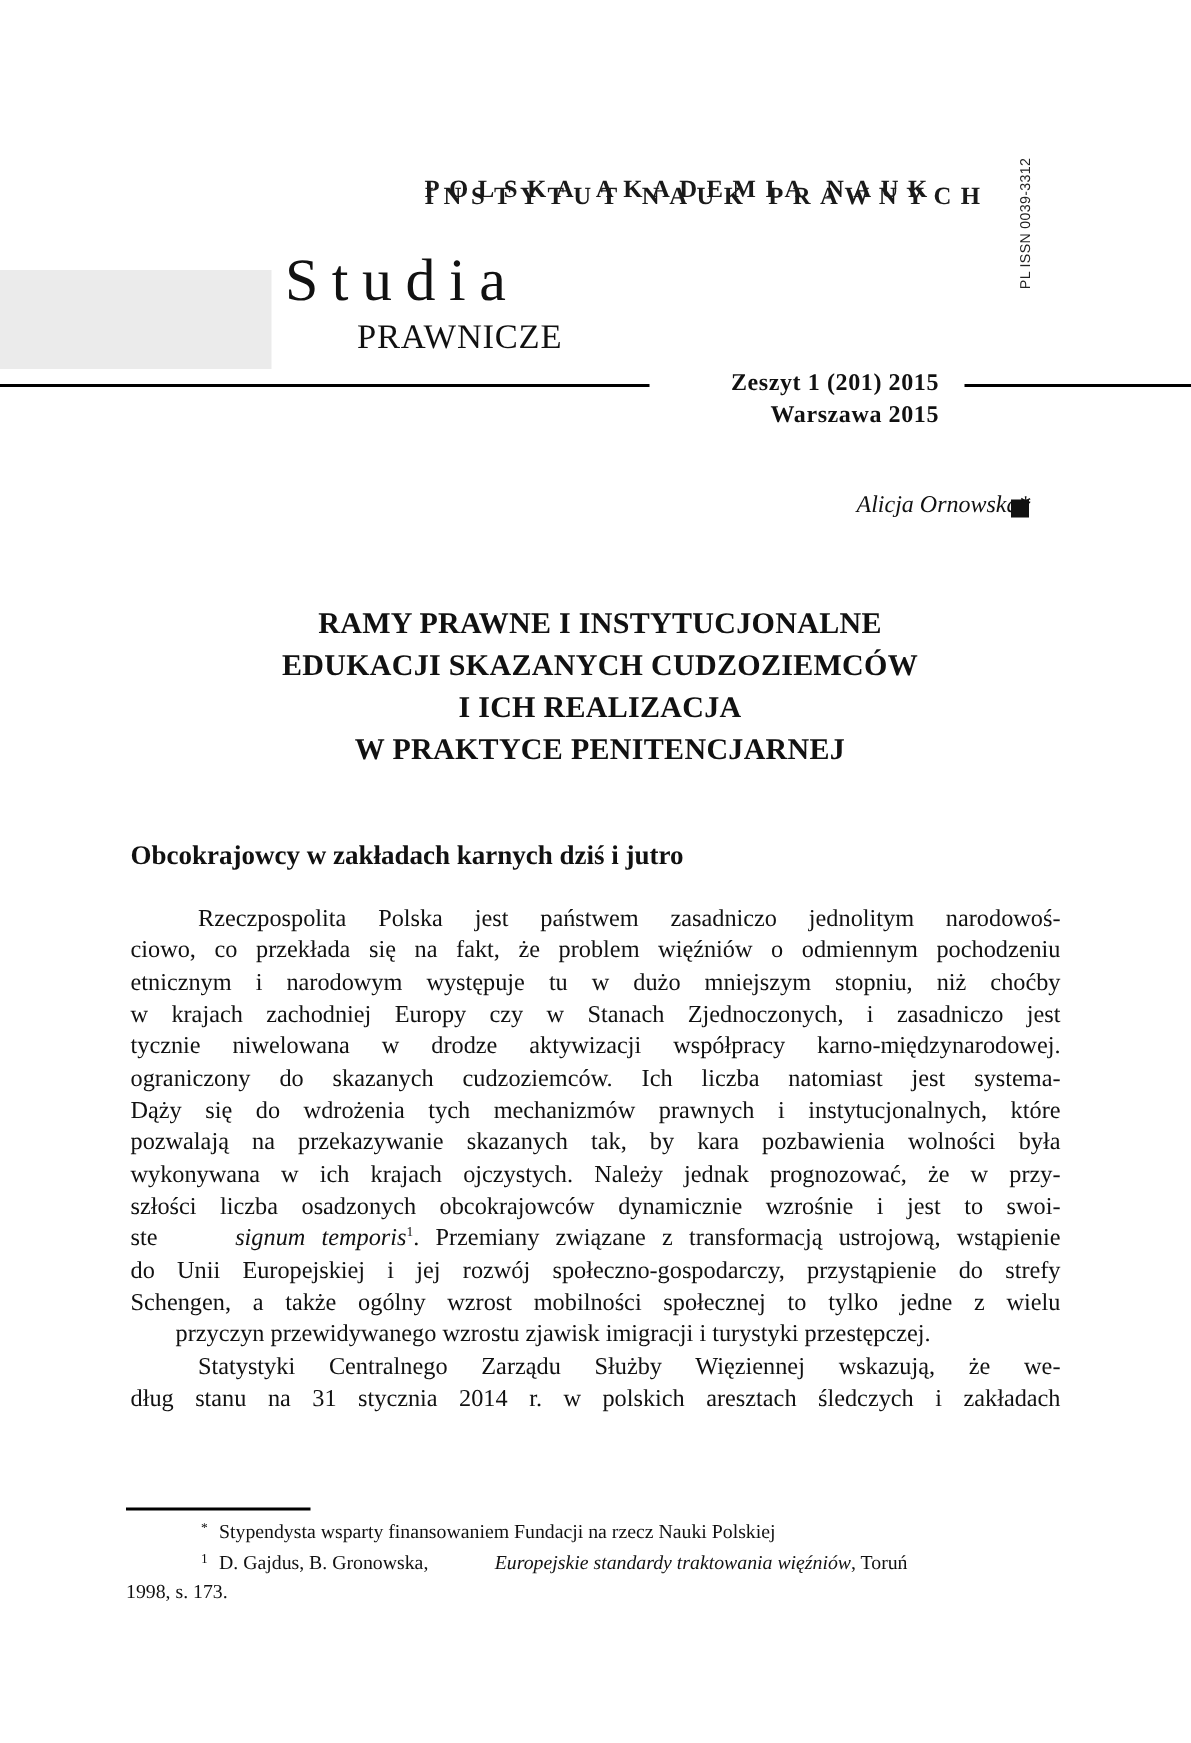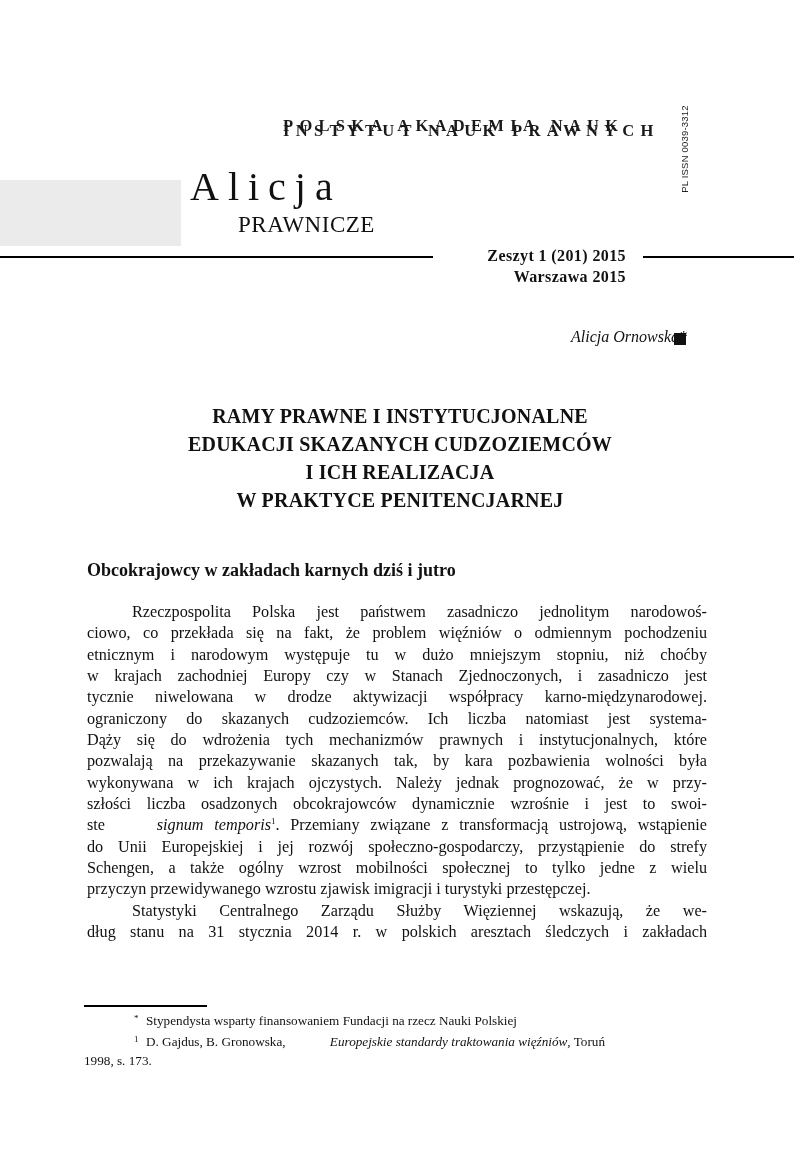--- a/index.html
+++ b/index.html
@@ -149,21 +149,21 @@
       top: 602px;
       font-size: 16.2px;
       line-height: 21.35px;
     }
     .line {
       white-space: nowrap;
       text-align: justify;
       text-align-last: justify;
       height: 21.35px;
     }
-    .line.last { text-align-last: left; }
+    .line.last { text-align-last: left; margin-left: 30px; }
     .line.indent { padding-left: 45px; }
     sup { font-size: 9px; vertical-align: 6px; line-height: 0; }
     em { font-style: italic; margin-left: 41px; }
 
     
     .fn-rule {
       left: 84px;
       top: 1005px;
       width: 123px;
       height: 1.5px;
@@ -184,21 +184,21 @@
 <body>
 
 <div class="abs inst inst1">POLSKA AKADEMIA NAUK</div>
 <div class="abs inst inst2">INSTYTUT NAUK PRAWNYCH</div>
 
 <div class="abs issn">
   <span>PL ISSN 0039-3312</span>
 </div>
 
 <div class="abs gray-block"></div>
-<div class="abs studia">Alicja</div>
+<div class="abs studia">Studia</div>
 <div class="abs prawnicze">PRAWNICZE</div>
 
 <div class="abs rule-left"></div>
 <div class="abs rule-right"></div>
 
 <div class="abs issue">
   <div>Zeszyt 1 (201) 2015</div>
   <div>Warszawa 2015</div>
 </div>
 

